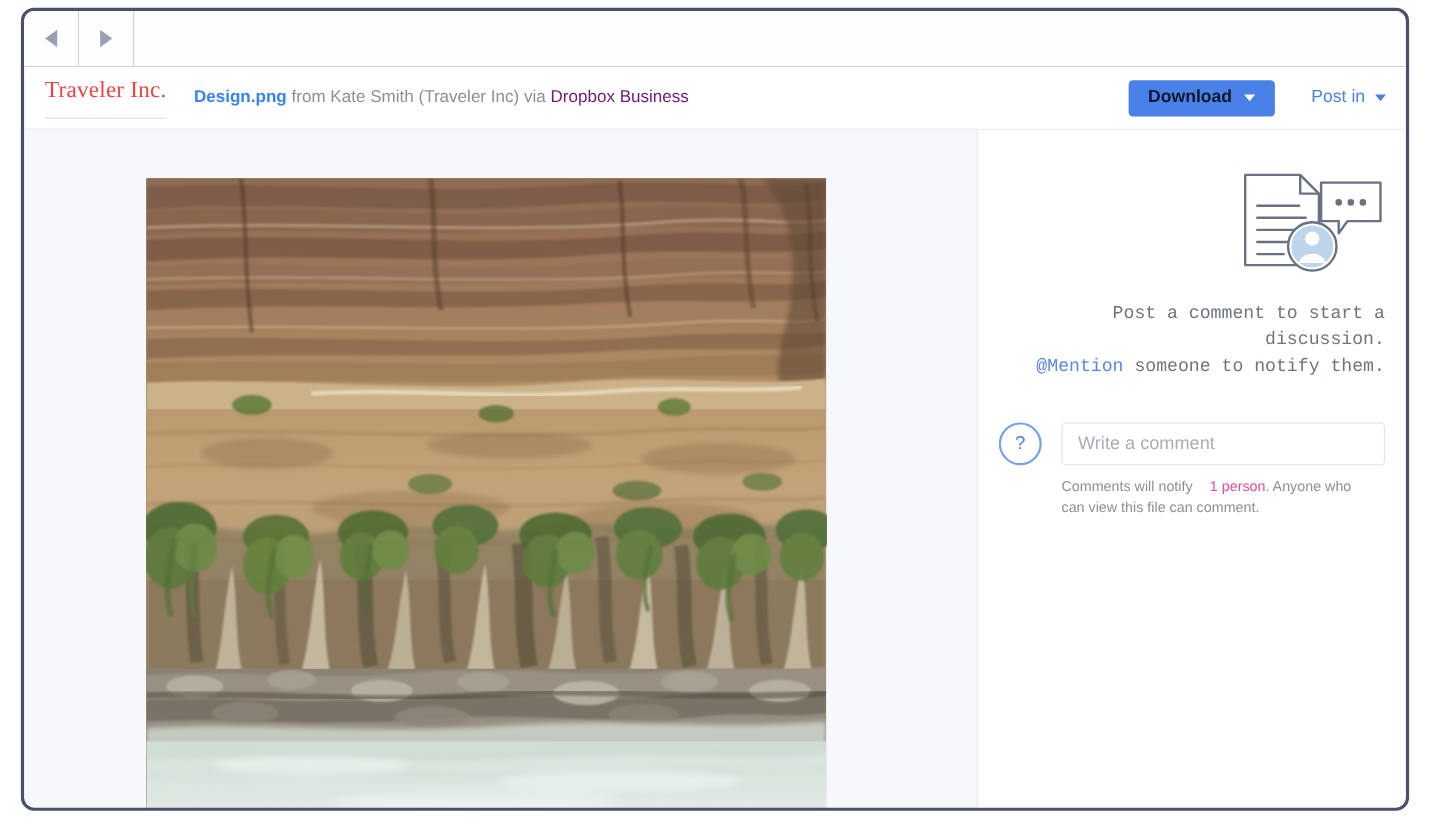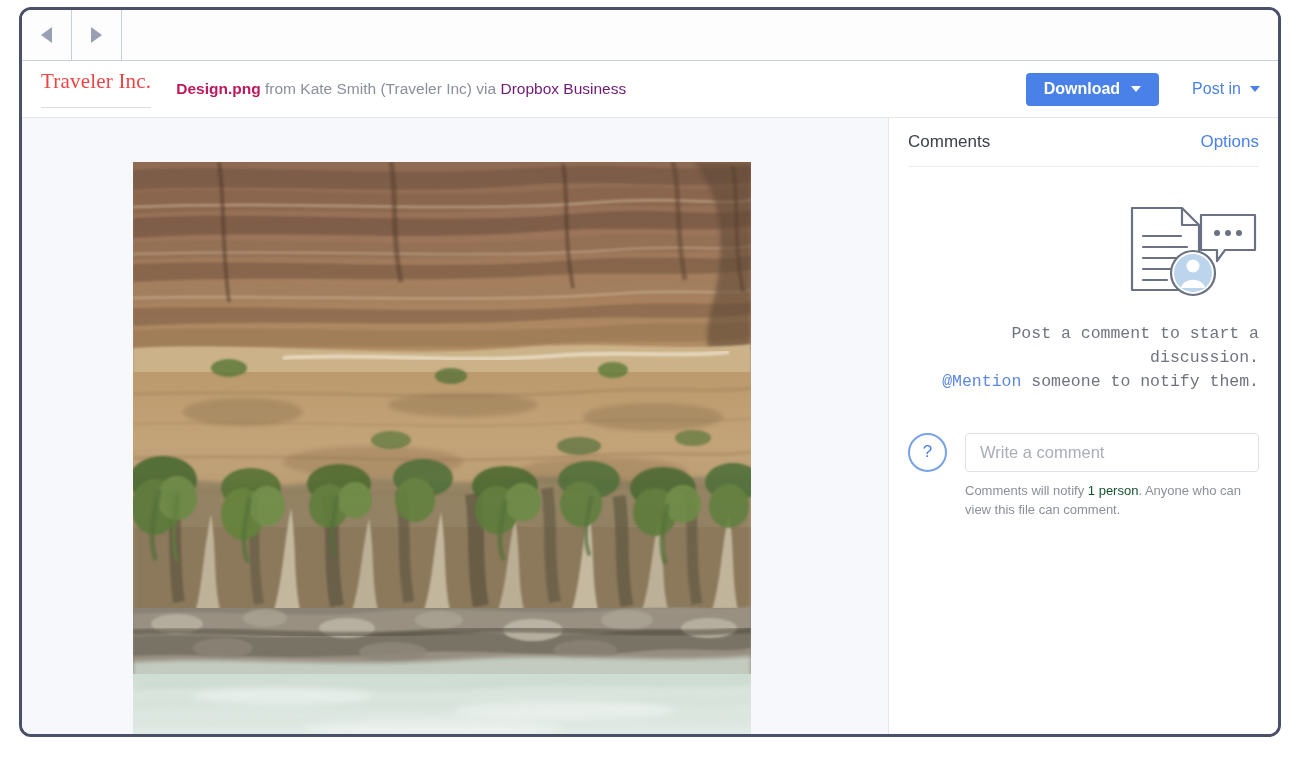--- a/index.html
+++ b/index.html
@@ -128,37 +128,37 @@
     line-height: 1.1;
   }
 
   .file-line {
     margin-left: 25px;
     font-size: 15.5px;
     color: #8a8f9c;
     white-space: nowrap;
   }
   .file-line .fname {
-    color: #be185d;
+    color: #3b82f6;
     font-weight: bold;
   }
   .file-line .dbx {
     color: #701a75;
   }
 
   .header-right {
     margin-left: auto;
     display: flex;
     align-items: center;
     padding-right: 18px;
   }
 
   .download-btn {
     background: #4a81e8;
-    color: #ffffff;
+    color: #0f172a;
     font-size: 16px;
     font-weight: bold;
     border: none;
     border-radius: 4px;
     padding: 0 18px;
     height: 33px;
     display: flex;
     align-items: center;
     cursor: pointer;
     font-family: "Liberation Sans", sans-serif;
@@ -297,21 +297,21 @@
   .comment-input::placeholder { color: #a9adb7; }
 
   .notify-note {
     margin-left: 57px;
     margin-top: 10px;
     font-size: 13px;
     color: #8b8f9a;
     line-height: 1.45;
     max-width: 285px;
   }
-  .notify-note .person { color: #14532d; }
+  .notify-note .person { color: #ec4899; margin-left: 12px; }
 </style>
 </head>
 <body>
 
 <div id="screen">
 
   <div class="browser-window">
 
     <div class="toolbar">
       <div class="nav-btn back">
@@ -544,24 +544,20 @@
               <ellipse cx="150" cy="534" rx="90" ry="9" fill="#ffffff"></ellipse>
               <ellipse cx="430" cy="548" rx="110" ry="10" fill="#ffffff"></ellipse>
               <ellipse cx="300" cy="566" rx="130" ry="9" fill="#ffffff"></ellipse>
             </g>
           </svg>
         </div>
       </div>
 
       <div class="comments-pane">
 
-        <div class="comments-head">
-          <span class="comments-title">Comments</span>
-          <span class="options-link">Options</span>
-        </div>
 
         <div class="empty-state">
           <span class="illus">
             <svg width="130" height="95" viewBox="0 0 130 95" fill="none">
 
               <path d="M3 3 H53 L70 20 V85 H3 Z" stroke="#6a7183" stroke-width="2.2" fill="#ffffff" stroke-linejoin="round"></path>
               <path d="M53 3 V20 H70" stroke="#6a7183" stroke-width="2.2" fill="none" stroke-linejoin="round"></path>
 
               <line x1="14" y1="31" x2="52" y2="31" stroke="#6a7183" stroke-width="2.2" stroke-linecap="round"></line>
               <line x1="14" y1="42" x2="58" y2="42" stroke="#6a7183" stroke-width="2.2" stroke-linecap="round"></line>

